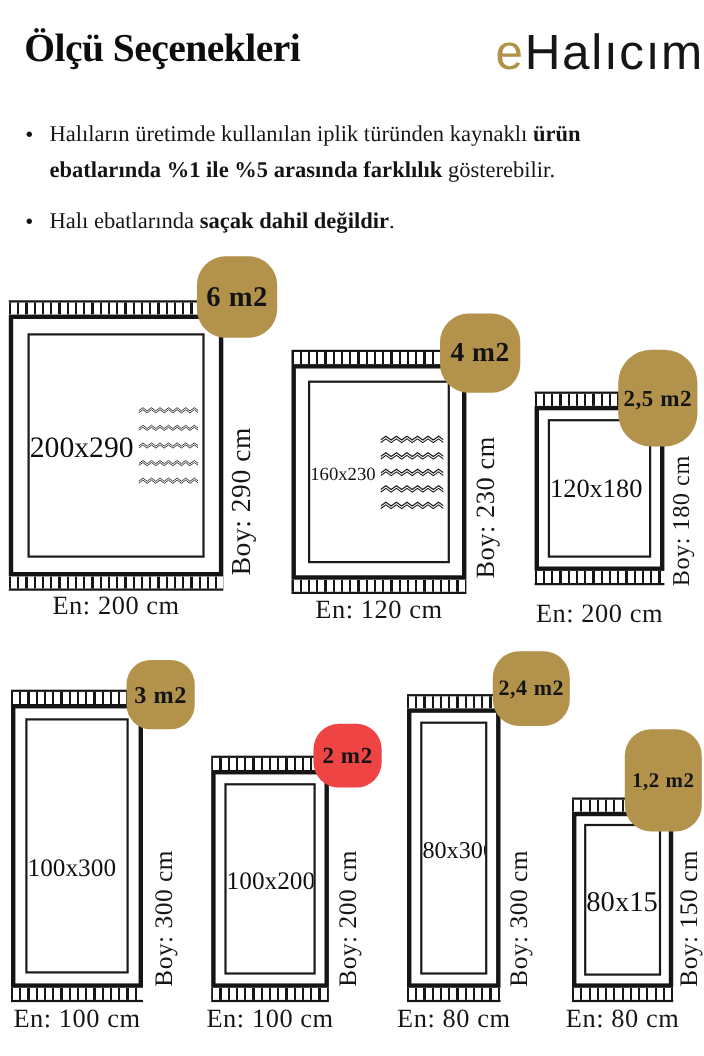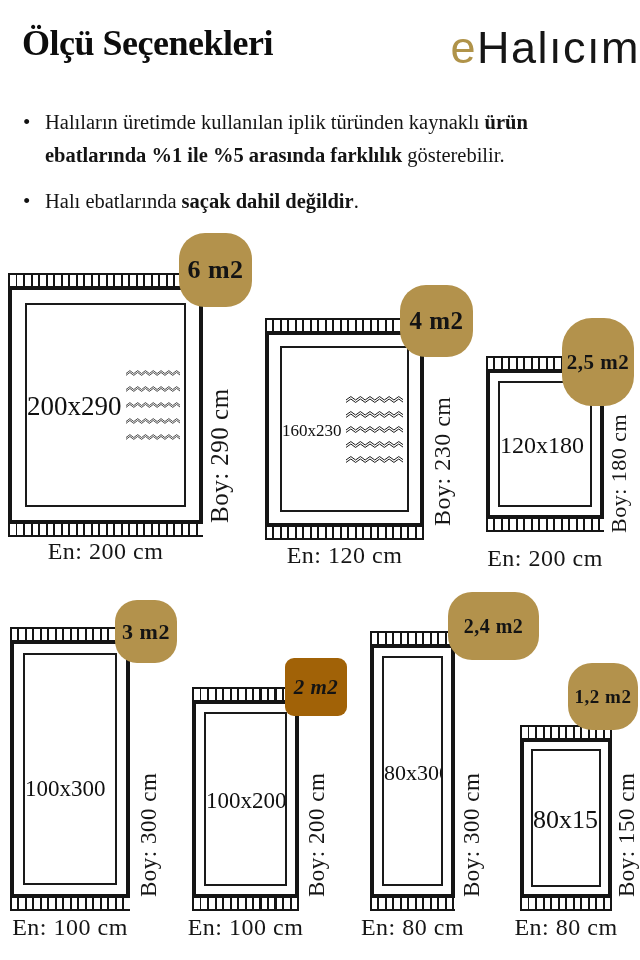--- a/index.html
+++ b/index.html
@@ -222,39 +222,39 @@
         <div class="fringe top" style="height: 13px;"></div>
         <div class="rug-body" style="height: 198px;">
           <div class="rug-inner" style="inset: 8px;">
             <div class="rug-size-label" style="font-size: 23px;">100x200</div>
           </div>
         </div>
         <div class="fringe bottom"></div>
       </div>
       <div class="boy-label" style="left: 304px; top: 897px; font-size: 23px;">Boy: 200 cm</div>
       <div class="en-label" style="left: 178px; width: 135px; top: 914px; font-size: 24px;">En: 100 cm</div>
-      <div class="badge" style="left: 285px; top: 658px; width: 62px; height: 58px; border-radius: 9px; font-size: 21px; background: #a16207; font-style: italic;">2 m2</div>
+      <div class="badge" style="left: 285px; top: 658px; width: 62px; height: 58px; border-radius: 23px; font-size: 21px; background: #ef4444;">2 m2</div>
       <div class="rug" style="left: 370px; top: 631px; width: 85px;">
         <div class="fringe top" style="height: 13px;"></div>
         <div class="rug-body" style="height: 254px;">
           <div class="rug-inner" style="inset: 8px;">
             <div class="rug-size-label" style="font-size: 22px;">80x300</div>
           </div>
         </div>
         <div class="fringe bottom"></div>
       </div>
       <div class="boy-label" style="left: 459px; top: 897px; font-size: 23px;">Boy: 300 cm</div>
       <div class="en-label" style="left: 356px; width: 113px; top: 914px; font-size: 24px;">En: 80 cm</div>
-      <div class="badge" style="left: 448px; top: 592px; width: 91px; height: 68px; border-radius: 24px; font-size: 20px; background: rgb(179, 146, 76);">2,4 m2</div>
+      <div class="badge" style="left: 448px; top: 592px; width: 70px; height: 68px; border-radius: 24px; font-size: 20px; background: rgb(179, 146, 76);">2,4 m2</div>
       <div class="rug" style="left: 520px; top: 725px; width: 92px;">
         <div class="fringe top" style="height: 13px;"></div>
         <div class="rug-body" style="height: 160px;">
           <div class="rug-inner" style="inset: 7px;">
             <div class="rug-size-label" style="font-size: 26px;">80x150</div>
           </div>
         </div>
         <div class="fringe bottom"></div>
       </div>
       <div class="boy-label" style="left: 614px; top: 897px; font-size: 23px;">Boy: 150 cm</div>
       <div class="en-label" style="left: 506px; width: 120px; top: 914px; font-size: 24px;">En: 80 cm</div>
-      <div class="badge" style="left: 568px; top: 663px; width: 70px; height: 67px; border-radius: 24px; font-size: 19px; background: rgb(179, 146, 76);">1,2 m2</div>
+      <div class="badge" style="left: 568px; top: 663px; width: 70px; height: 93px; border-radius: 24px; font-size: 19px; background: rgb(179, 146, 76);">1,2 m2</div>
     </div>
 </div>
 
 </body></html>

